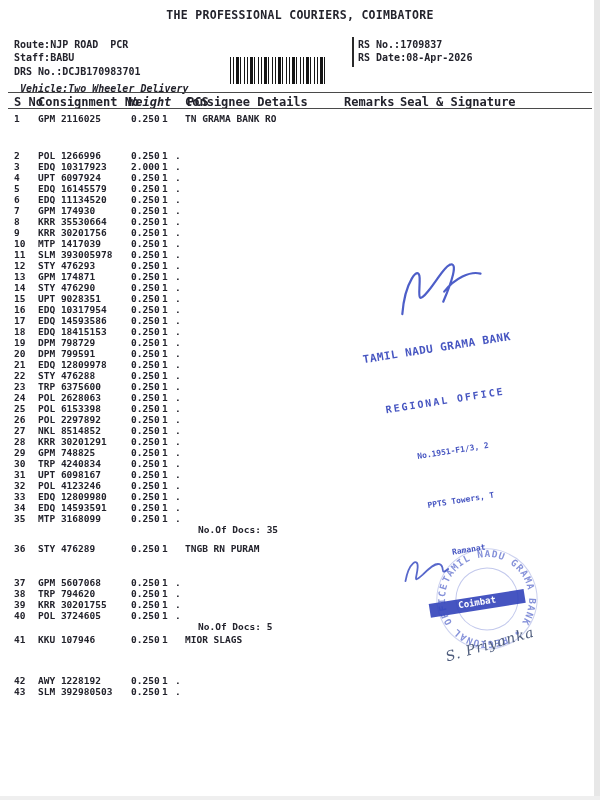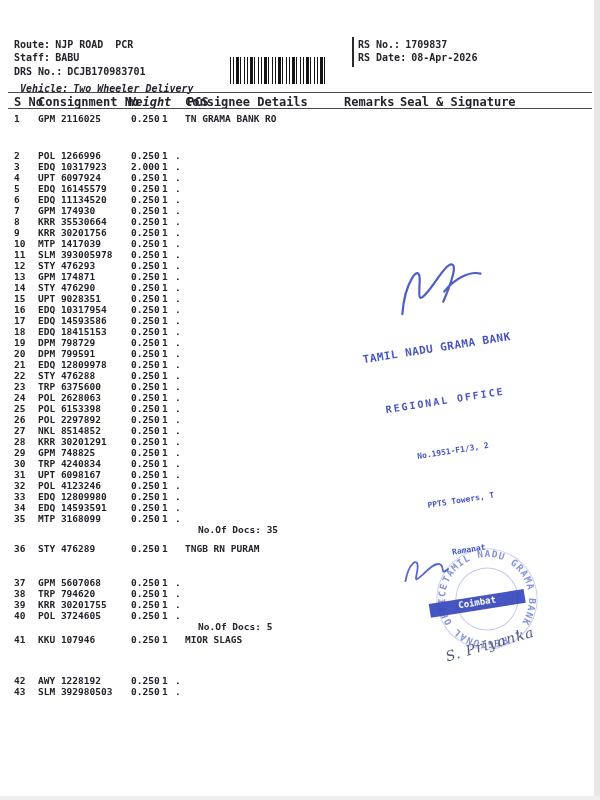--- a/index.html
+++ b/index.html
@@ -10,21 +10,21 @@
   .abs{position:absolute;white-space:pre;}
   .title1{top:8px;left:0;width:100%;text-align:center;font-size:11.5px;letter-spacing:.3px;}
   .title2{top:23px;left:0;width:100%;text-align:center;font-size:12px;}
   .info{font-size:10px;}
   .l-route{top:39px;left:14px;}
   .l-rsno{top:39px;left:358px;}
   .l-staff{top:52px;left:14px;}
   .l-rsdate{top:52px;left:358px;}
   .l-drs{top:66px;left:14px;}
   .l-vehicle{top:83px;left:20px;font-style:italic;}
-  .val{margin-left:5px;}
+  .val{}
   .vline{left:352px;top:37px;width:1.5px;height:30px;background:#2a2a2a;}
   .barcode{
     left:230px;top:57px;width:97px;height:27px;
     background:
       repeating-linear-gradient(90deg,#151515 0 1.5px,#fff 1.5px 3px,#151515 3px 4px,#fff 4px 6.5px,#151515 6.5px 9px,#fff 9px 10.5px,#151515 10.5px 11.5px,#fff 11.5px 14px);
   }
   .rule{left:8px;right:8px;height:1px;background:#4a4a4a;}
   .rule-top{top:92px;}
   .rule-bot{top:108px;}
   .thead{top:95px;left:0;width:100%;font-size:12px;text-align:right;}
@@ -53,20 +53,21 @@
     font-size:14px;color:#4f5d7d;transform:rotate(-16deg);font-weight:normal;letter-spacing:1px;
   }
   .edge-right{right:0;top:0;bottom:0;width:6px;background:#e7e7e7;}
   .edge-bottom{left:0;right:0;bottom:0;height:4px;background:#efefef;}
 </style>
 </head>
 <body>
 
 <div class="sheet">
 
+  <div class="abs title1">THE PROFESSIONAL COURIERS, COIMBATORE</div>
 
   <div class="abs info l-route"><span>Route:</span><span class="val">NJP ROAD  PCR</span></div>
   <div class="abs info l-rsno"><span>RS No.:</span><span class="val">1709837</span></div>
   <div class="abs info l-staff"><span>Staff:</span><span class="val">BABU</span></div>
   <div class="abs info l-rsdate"><span>RS Date:</span><span class="val">08-Apr-2026</span></div>
   <div class="abs info l-drs"><span>DRS No.:</span><span class="val">DCJB170983701</span></div>
   <div class="abs info l-vehicle"><span>Vehicle:</span><span class="val">Two Wheeler Delivery</span></div>
 
   <div class="abs vline"></div>
   <div class="abs barcode"></div>

